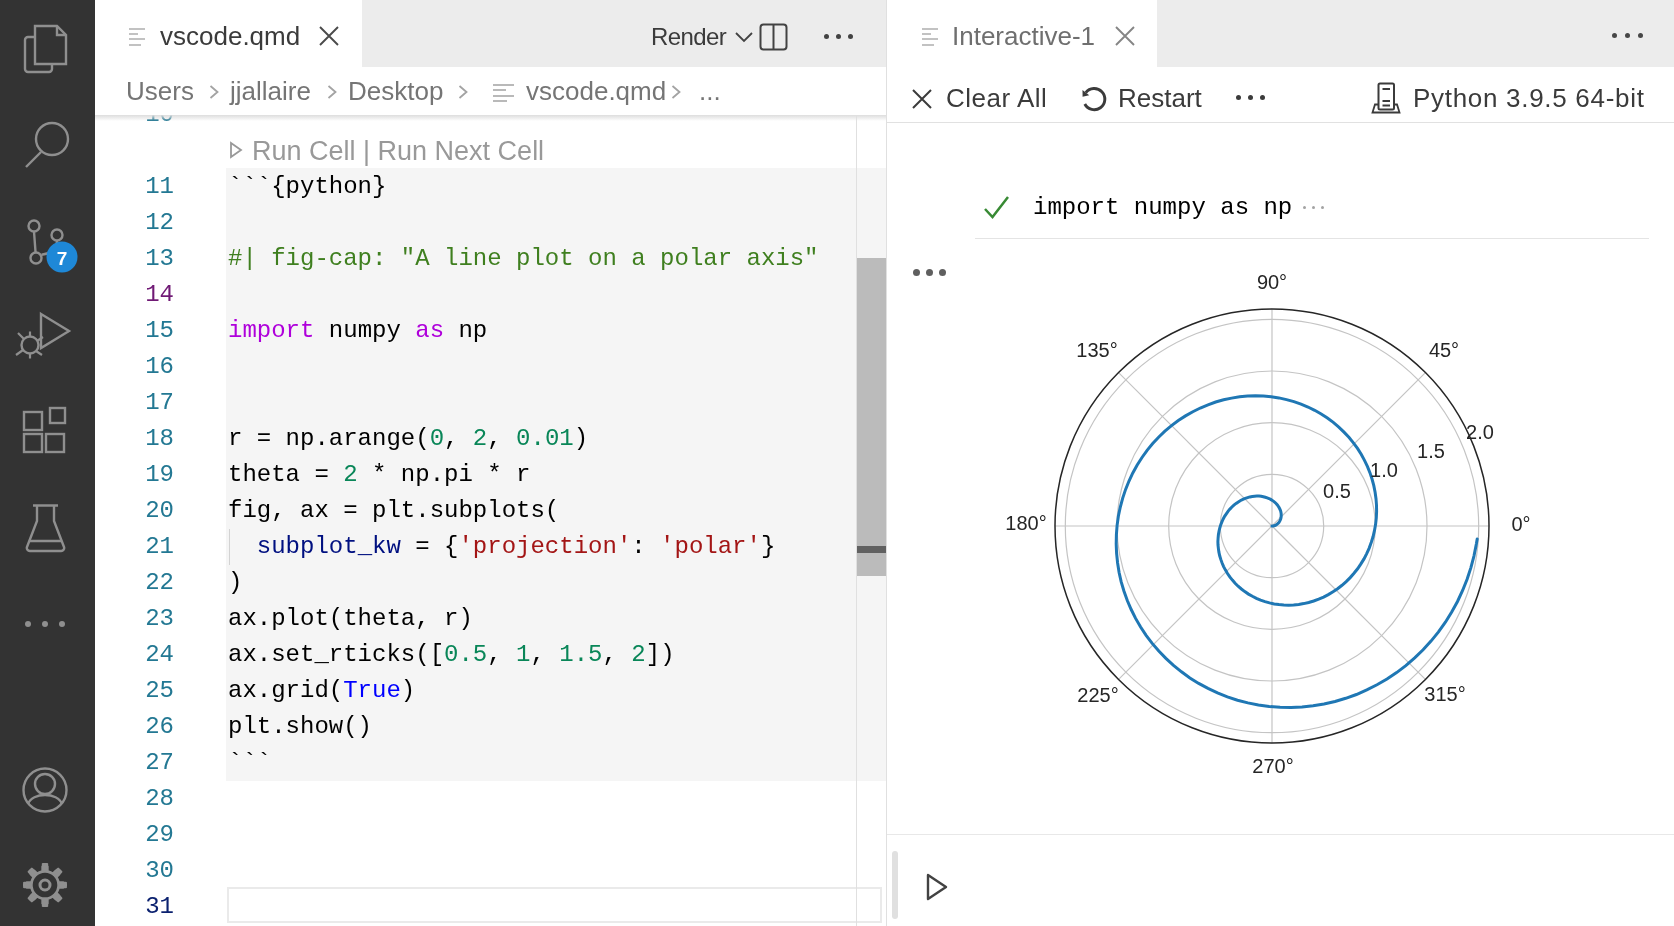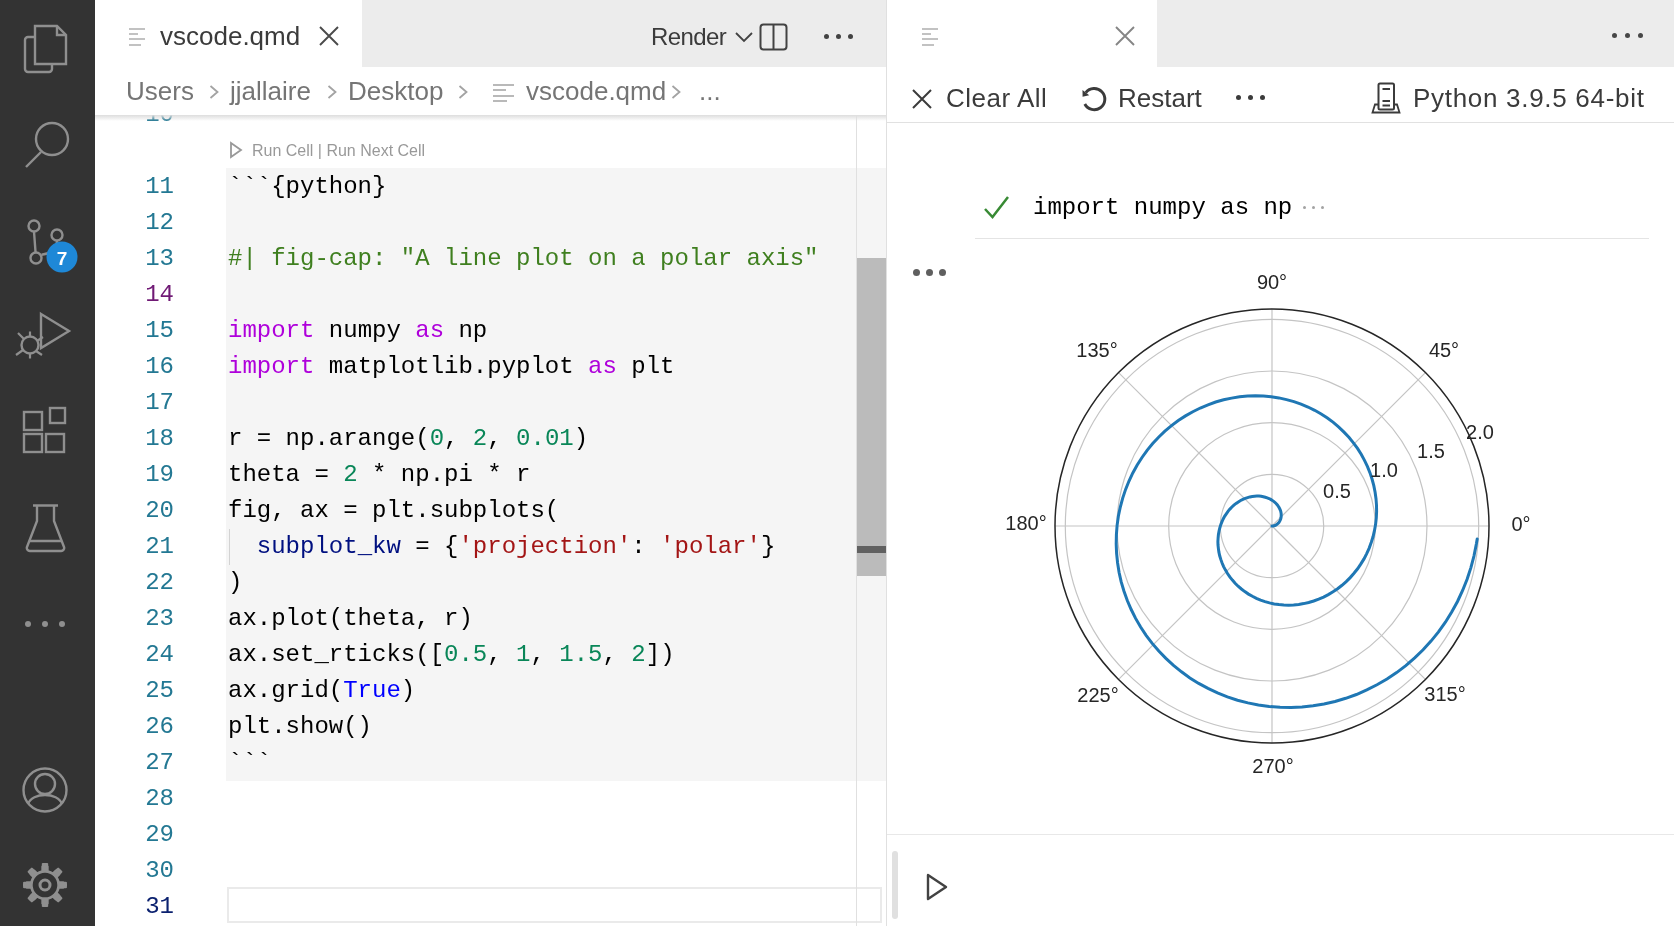--- a/index.html
+++ b/index.html
@@ -89,38 +89,37 @@
 <div class="ln" style="top:673px;color:#237893">25</div>
 <div class="ln" style="top:709px;color:#237893">26</div>
 <div class="ln" style="top:745px;color:#237893">27</div>
 <div class="ln" style="top:781px;color:#237893">28</div>
 <div class="ln" style="top:817px;color:#237893">29</div>
 <div class="ln" style="top:853px;color:#237893">30</div>
 <div class="ln" style="top:889px;color:#0b216f">31</div>
 <div class="cl" style="top:169px">```{python}</div>
 <div class="cl" style="top:241px"><span style="color:#3f7f1f">#| fig-cap: "A line plot on a polar axis"</span></div>
 <div class="cl" style="top:313px"><span style="color:#AF00DB">import</span> numpy <span style="color:#AF00DB">as</span> np</div>
-<div class="cl" style="top:349px"><span style="color:#AF00DB">import</span> matplotlib.pyplot <span style="color:#AF00DB">as</span> plt</div>
 <div class="cl" style="top:421px">r = np.arange(<span style="color:#098658">0</span>, <span style="color:#098658">2</span>, <span style="color:#098658">0.01</span>)</div>
 <div class="cl" style="top:457px">theta = <span style="color:#098658">2</span> * np.pi * r</div>
 <div class="cl" style="top:493px">fig, ax = plt.subplots(</div>
 <div class="cl" style="top:529px">  <span style="color:#001080">subplot_kw</span> = {<span style="color:#A31515">'projection'</span>: <span style="color:#A31515">'polar'</span>}</div>
 <div class="cl" style="top:565px">)</div>
 <div class="cl" style="top:601px">ax.plot(theta, r)</div>
 <div class="cl" style="top:637px">ax.set_rticks([<span style="color:#098658">0.5</span>, <span style="color:#098658">1</span>, <span style="color:#098658">1.5</span>, <span style="color:#098658">2</span>])</div>
 <div class="cl" style="top:673px">ax.grid(<span style="color:#0000FF">True</span>)</div>
 <div class="cl" style="top:709px">plt.show()</div>
 <div class="cl" style="top:745px">```</div>
 </div>
   </div>
 
 <svg class="abs" style="left:229px;top:141px" width="14" height="18" viewBox="0 0 14 18">
   <path d="M2 2 L12 9 L2 16 z" fill="none" stroke="#999" stroke-width="1.8"></path>
 </svg>
-<div class="abs" style="left:252px;top:133px;height:36px;line-height:36px;font-size:16px;color:#999">Run Cell | Run Next Cell</div>
+<div class="abs" style="left:252px;top:133px;height:36px;line-height:36px;font-size:27px;color:#999">Run Cell | Run Next Cell</div>
 
 <div class="abs" style="left:229px;top:529px;width:1px;height:36px;background:#d3d3d3"></div>
 
 <div class="abs" style="left:227px;top:887px;width:655px;height:36px;border:2px solid #eaeaea"></div>
 
 <div class="abs" style="left:95px;top:115px;width:791px;height:6px;background:linear-gradient(#dddddd,rgba(255,255,255,0))"></div>
 
 <div class="abs" style="left:856px;top:115px;width:1px;height:811px;background:#e0e0e0"></div>
 <div class="abs" style="left:857px;top:258px;width:29px;height:318px;background:rgba(100,100,100,0.4)"></div>
 <div class="abs" style="left:857px;top:546px;width:29px;height:7px;background:#616161"></div>
@@ -173,20 +172,21 @@
 </svg>
 
 <div class="abs" style="left:886px;top:0;width:1px;height:926px;background:#e0e0e0"></div>
 <div class="abs" style="left:887px;top:0;width:787px;height:926px;background:#fff">
   <div class="tabbar" style="left:0;width:787px"></div>
   <div class="tab" style="left:0;width:270px"></div>
   <div style="position:absolute;left:35px;top:28px;width:16px;height:2px;background:#c2c2c2"></div>
     <div style="position:absolute;left:35px;top:33px;width:9px;height:2px;background:#c2c2c2"></div>
     <div style="position:absolute;left:35px;top:38px;width:16px;height:2px;background:#c2c2c2"></div>
     <div style="position:absolute;left:35px;top:44px;width:12px;height:2px;background:#c2c2c2"></div>
+  <div class="ttl" style="left:65px;color:#6f6f6f">Interactive-1</div>
   <svg class="abs" style="left:225px;top:22px" width="26" height="26" viewBox="0 0 26 26">
     <path d="M4 5 L22 23 M22 5 L4 23" stroke="#858585" stroke-width="1.9" fill="none"></path>
   </svg>
   <div class="abs" style="left:725px;top:33px;width:40px;height:6px">
     <div class="abs" style="left:0;top:0;width:5px;height:5px;border-radius:50%;background:#474747"></div>
     <div class="abs" style="left:13px;top:0;width:5px;height:5px;border-radius:50%;background:#474747"></div>
     <div class="abs" style="left:26px;top:0;width:5px;height:5px;border-radius:50%;background:#474747"></div>
   </div>
 
   <div class="abs" style="left:0;top:67px;width:787px;height:56px;border-bottom:1px solid #e1e1e1"></div>

